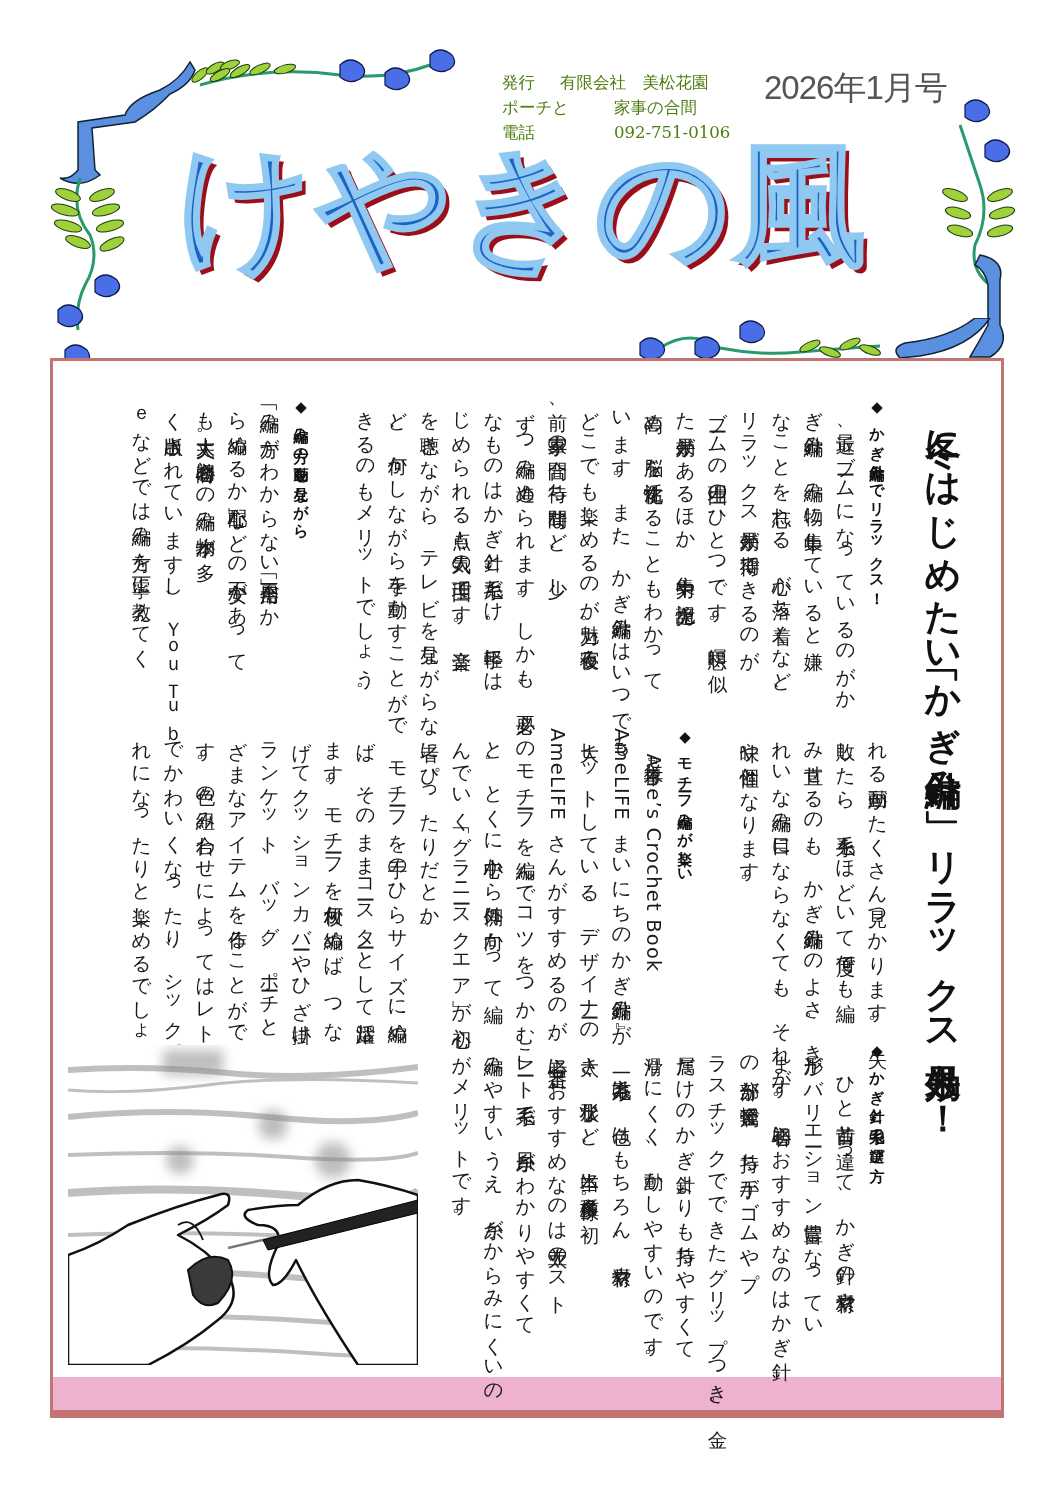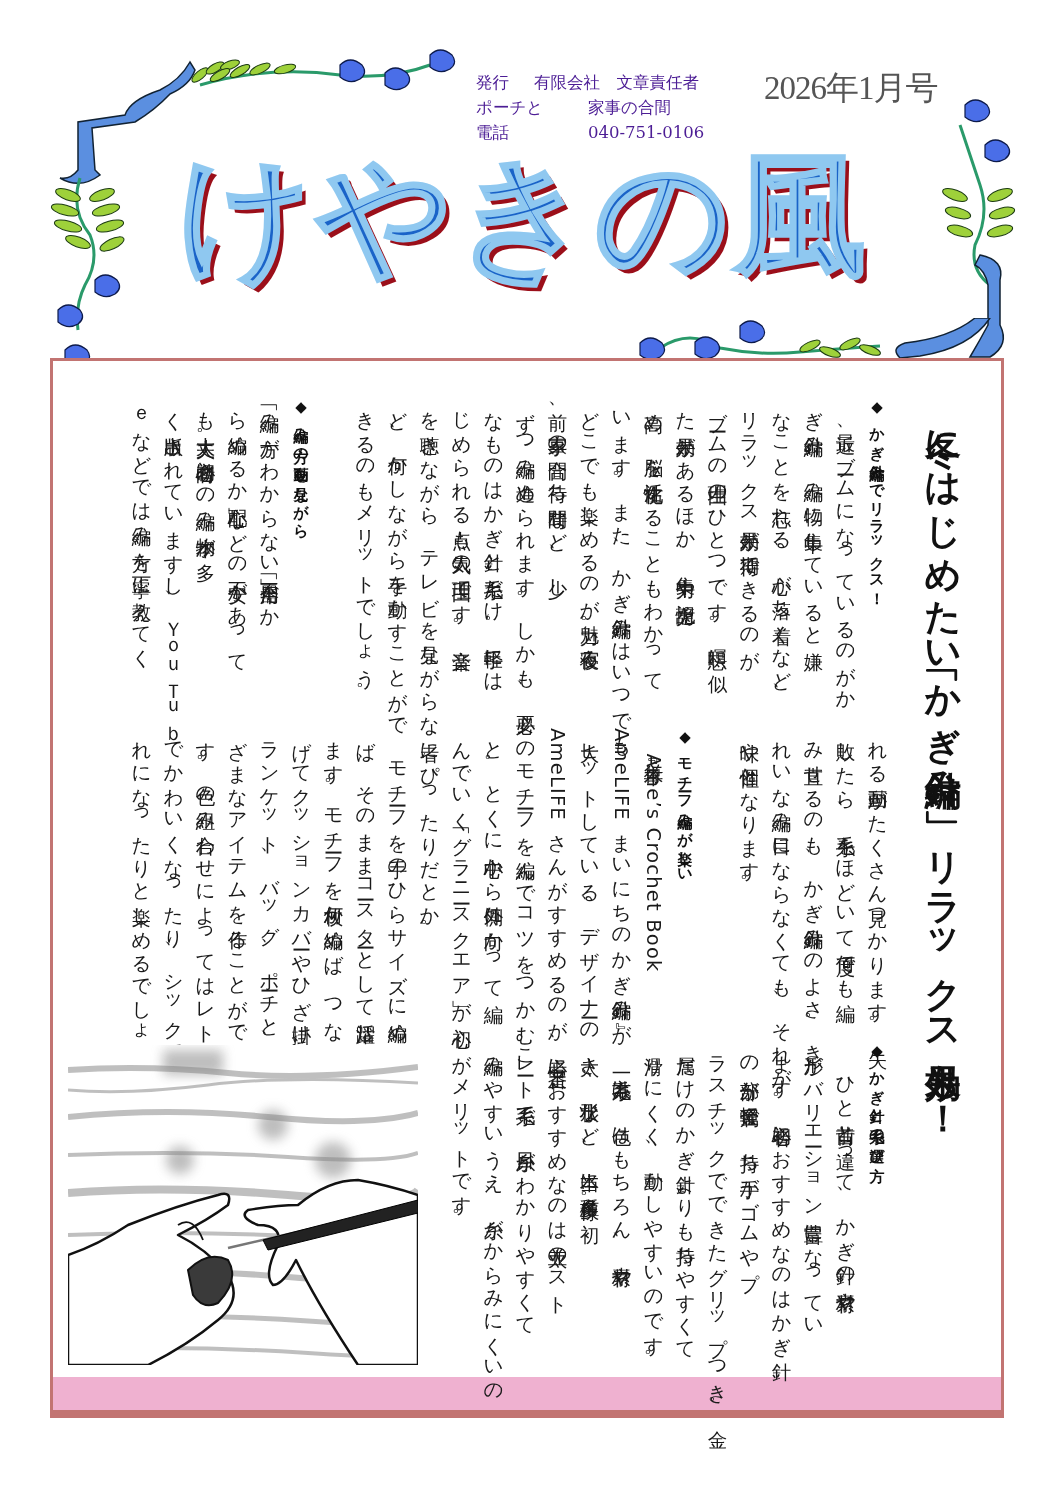--- a/index.html
+++ b/index.html
@@ -1,29 +1,29 @@
 <!DOCTYPE html>
 <html><head>
 <meta charset="utf-8">
 <style>
   html, body { margin:0; padding:0; background:#ffffff; }
   body { width:1058px; height:1497px; position:relative; overflow:hidden;
          font-family:"DejaVu Sans", sans-serif; color:#111; }
 
   
   .ornament { position:absolute; }
-  .publisher { position:absolute; left:476px; top:70px; font-size:16.5px; line-height:25px;
-               font-family:"DejaVu Serif", serif; color:#4c1d95; }
+  .publisher { position:absolute; left:502px; top:70px; font-size:16.5px; line-height:25px;
+               font-family:"DejaVu Serif", serif; color:#4d7c0f; }
   .publisher .row { display:flex; white-space:nowrap; }
   .publisher .k { display:inline-block; }
   .issue { position:absolute; left:764px; top:66px; font-size:33px; color:#555;
-           font-family:Liberation Serif, serif; letter-spacing:-1px; }
+           font-family:Liberation Sans, sans-serif; letter-spacing:-1px; }
   .masthead { position:absolute; left:178px; top:150px; font-size:132px; font-weight:bold;
               color:#1a63c8; letter-spacing:4px; line-height:1;
-              font-family:Liberation Sans, sans-serif;
+              font-family:Liberation Mono, monospace;
               -webkit-text-stroke:3px #8fc8f0;
               text-shadow:5px 5px 0 #9b0f1a; }
 
   
   .frame { position:absolute; left:50px; top:358px; width:954px; height:1060px;
            border:3px solid #c27472; border-bottom-width:8px; background:#fff; box-sizing:border-box; }
   .footer-band { position:absolute; left:0; right:0; bottom:0; height:33px; background:#efb1d0; }
 
   
   .vt { position:absolute; writing-mode:vertical-rl; -webkit-writing-mode:vertical-rl;
@@ -104,29 +104,29 @@
     <ellipse cx="200" cy="34" rx="11" ry="4" transform="rotate(20 200 34)"></ellipse>
     <ellipse cx="220" cy="26" rx="11" ry="4" transform="rotate(-25 220 26)"></ellipse>
     <ellipse cx="240" cy="32" rx="11" ry="4" transform="rotate(20 240 32)"></ellipse>
   </g>
   <path d="M270 40 Q260 30 275 25 Q320 20 345 0 L360 0 Q340 30 290 38 Z" fill="#5b8fe0" stroke="#123" stroke-width="1.5"></path>
 </svg>
 
 <div class="publisher">
   <div class="row">
     <span class="k" style="width:58px">発行</span>
-    <span>有限会社　文章責任者</span>
+    <span>有限会社　美松花園</span>
   </div>
   <div class="row">
     <span class="k" style="width:112px">ポーチと</span>
     <span>家事の合間</span>
   </div>
   <div class="row">
     <span class="k" style="width:112px">電話</span>
-    <span>040-751-0106</span>
+    <span>092-751-0106</span>
   </div>
 </div>
 
 <div class="issue">2026年1月号</div>
 
 <div class="masthead">けやきの風</div>
 
 <div class="frame">
   <div class="footer-band"></div>
 </div>

